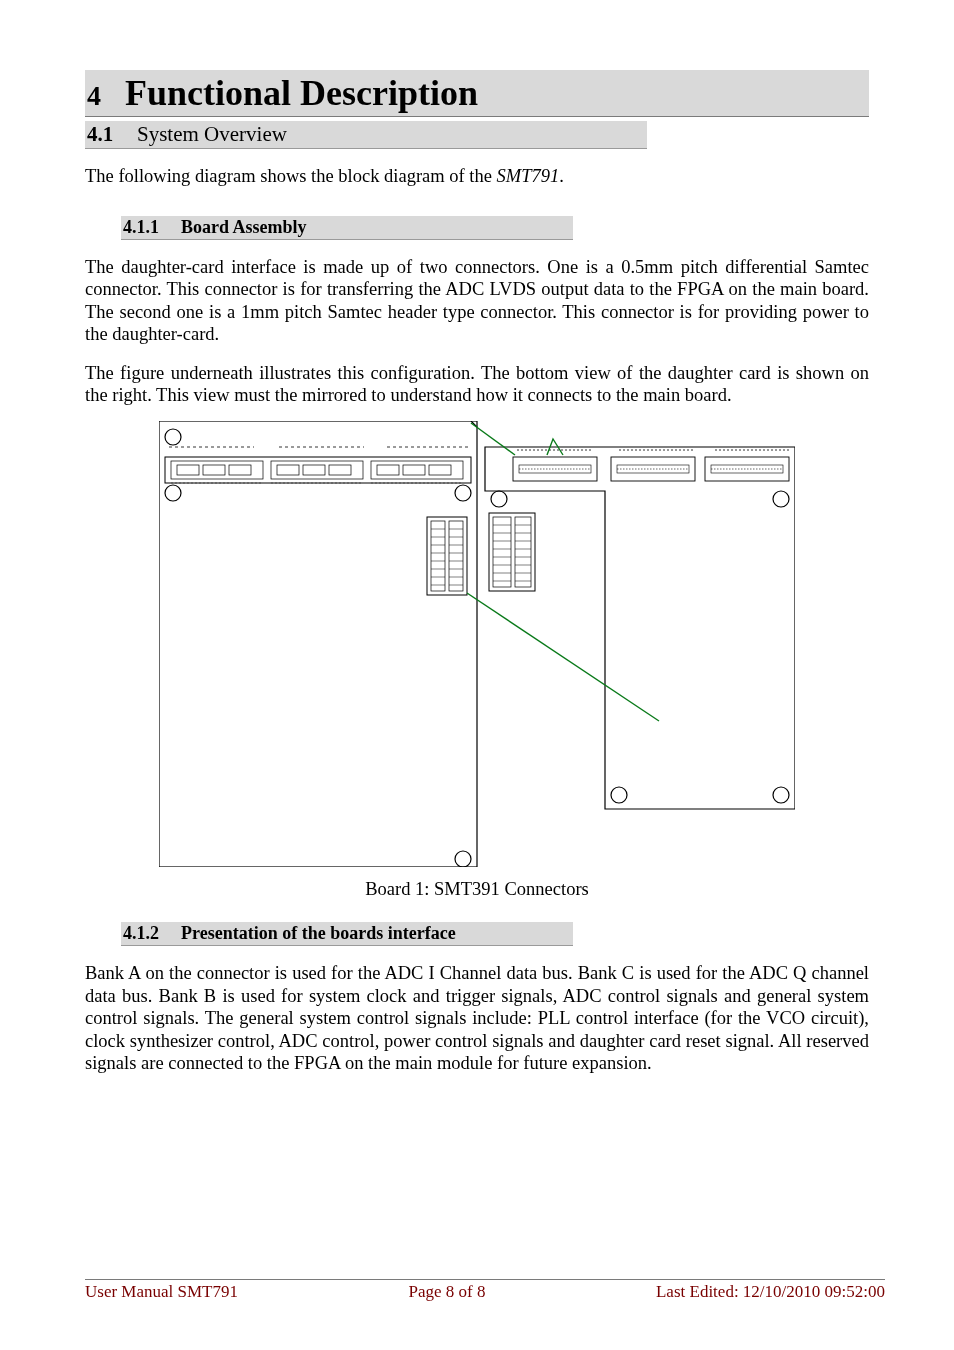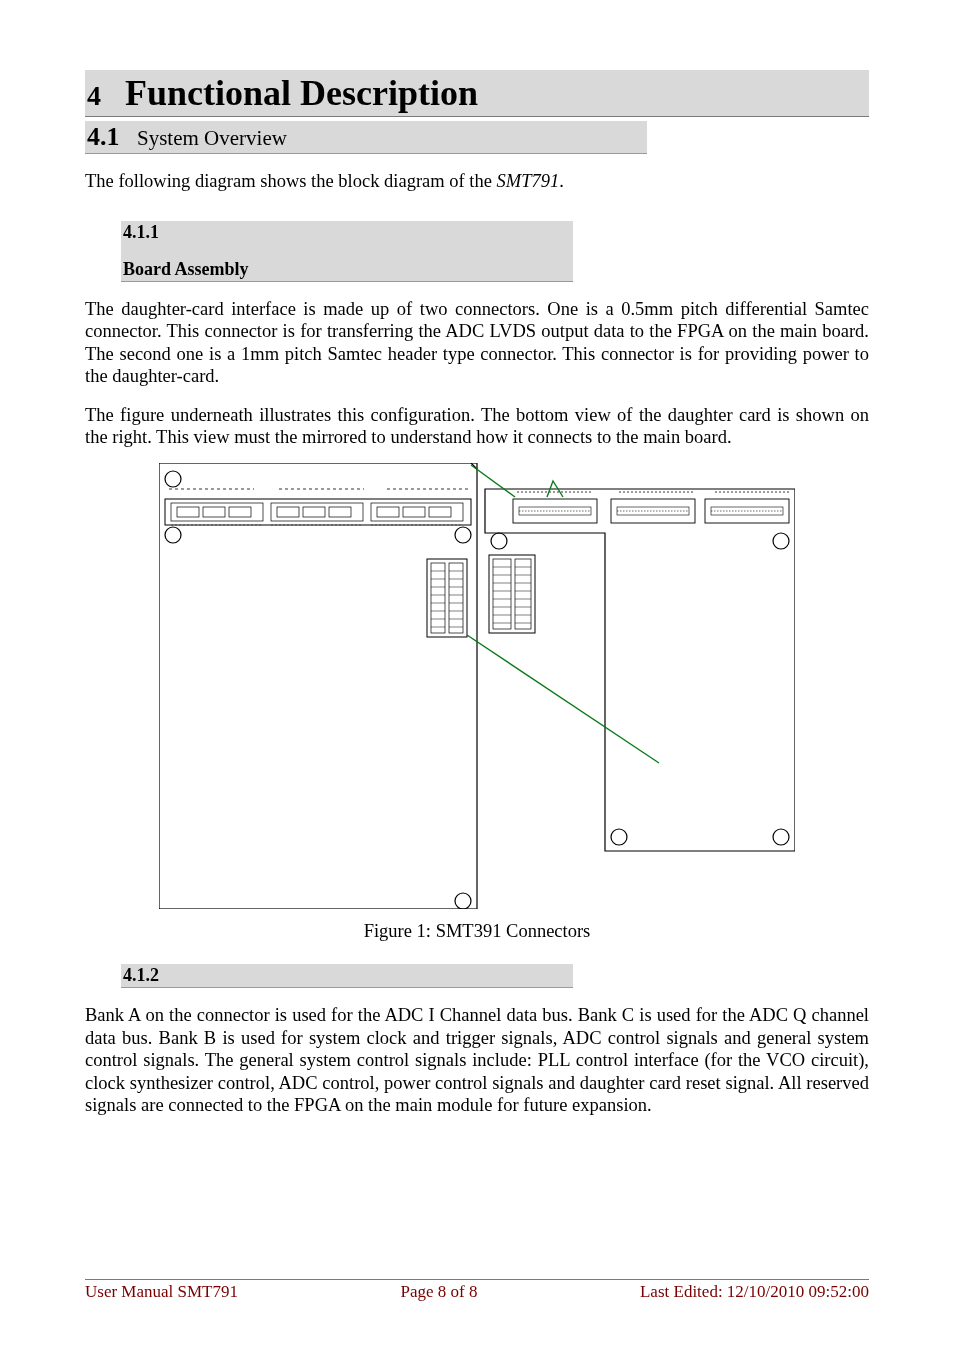--- a/index.html
+++ b/index.html
@@ -42,52 +42,50 @@
     align-items: baseline;
     background: #d9d9d9;
     border-bottom: 1px solid #9a9a9a;
     padding: 1px 0 1px 2px;
     margin-bottom: 6px;
     width: 560px;
   }
   .h2-num {
     font-family: Georgia, "Times New Roman", serif;
     font-weight: bold;
-    font-size: 26px;
+    font-size: 21px;
     width: 50px;
     flex-shrink: 0;
   }
   .h2-text {
     font-family: Georgia, "Times New Roman", serif;
     font-weight: normal;
     font-size: 21px;
   }
   .h3-row {
     display: flex;
     align-items: baseline;
     background: #d9d9d9;
     border-bottom: 1px solid #9a9a9a;
     padding: 1px 0 1px 2px;
     margin-bottom: 6px;
     margin-left: 36px;
     width: 450px;
-    flex-direction: column;
   }
   .h3-num {
     font-family: Georgia, "Times New Roman", serif;
     font-weight: bold;
     font-size: 18px;
     width: 58px;
     flex-shrink: 0;
   }
   .h3-text {
     font-family: Georgia, "Times New Roman", serif;
     font-weight: bold;
     font-size: 18px;
-    margin-top: 16px;
   }
   .body-p {
     font-family: "Lucida Bright", Georgia, "Times New Roman", serif;
     font-size: 18.5px;
     line-height: 1.22;
     text-align: justify;
     margin: 16px 0 14px 0;
   }
   .body-p .italic { font-style: italic; }
   .fig-wrap {
@@ -95,21 +93,21 @@
     width: 636px;
   }
   .fig-caption {
     font-family: "Lucida Bright", Georgia, "Times New Roman", serif;
     font-size: 18.5px;
     text-align: center;
     margin: 8px 0 22px 0;
   }
   .footer {
     position: absolute;
-    left: 85px; right: 85px;
+    left: 85px; right: 69px;
     bottom: 48px;
     border-top: 1px solid #7a7a7a;
     display: flex;
     justify-content: space-between;
     padding-top: 2px;
     font-family: "Lucida Bright", Georgia, "Times New Roman", serif;
     font-size: 17px;
     color: #790000;
   }
 </style>
@@ -275,24 +273,25 @@
       <g stroke="#0a7a1a" stroke-width="1.4" fill="none">
 
         <line x1="312" y1="2" x2="356" y2="34"></line>
         <polyline points="388,34 394,18 404,34"></polyline>
 
         <line x1="308" y1="172" x2="500" y2="300"></line>
       </g>
     </svg>
   </div>
 
-  <p class="fig-caption">Figure 1: SMT391 Connectors</p>
+  <p class="fig-caption">Board 1: SMT391 Connectors</p>
 
   <div class="h3-row">
     <span class="h3-num">4.1.2</span>
+    <span class="h3-text">Presentation of the boards interface</span>
   </div>
 
   <p class="body-p">Bank A on the connector is used for the ADC I Channel data bus. Bank C is used for the ADC Q channel data bus. Bank B is used for system clock and trigger signals, ADC control signals and general system control signals. The general system control signals include: PLL control interface (for the VCO circuit), clock synthesizer control, ADC control, power control signals and daughter card reset signal. All reserved signals are connected to the FPGA on the main module for future expansion.</p>
 
   <div class="footer">
     <span>User Manual SMT791</span>
     <span>Page 8 of 8</span>
     <span>Last Edited: 12/10/2010 09:52:00</span>
   </div>
 

